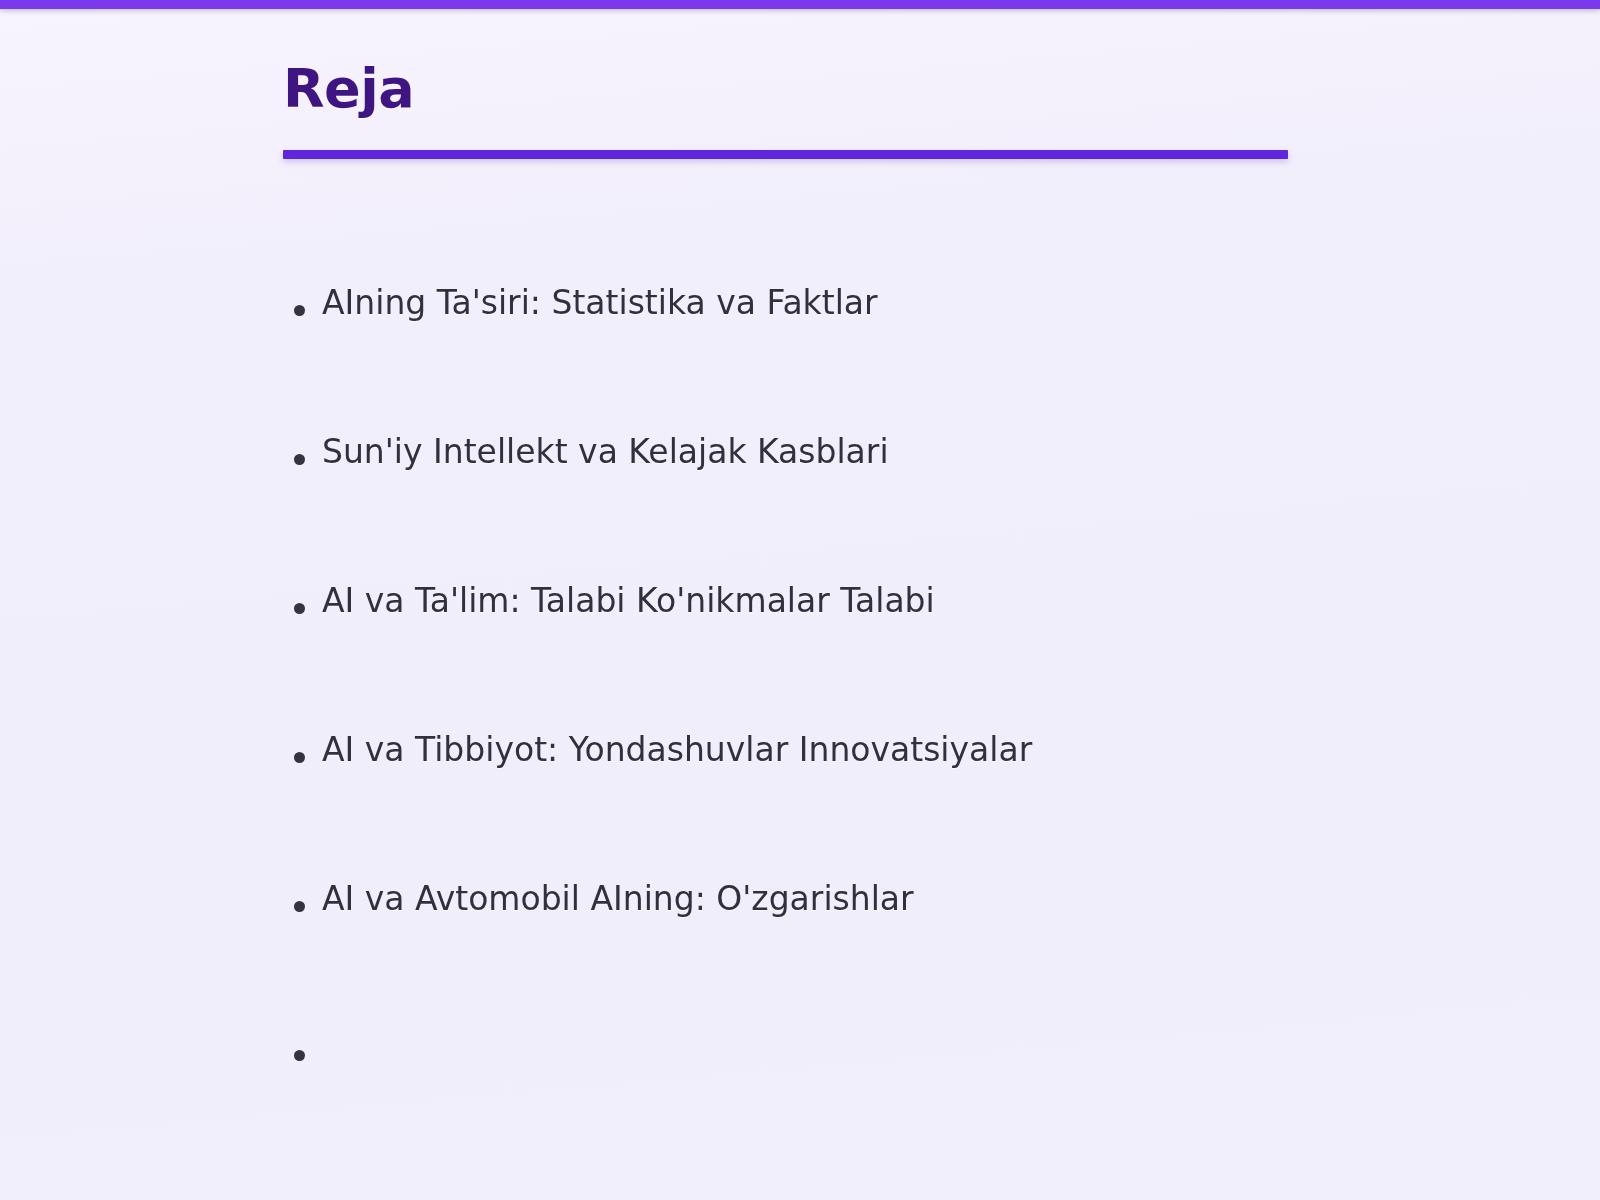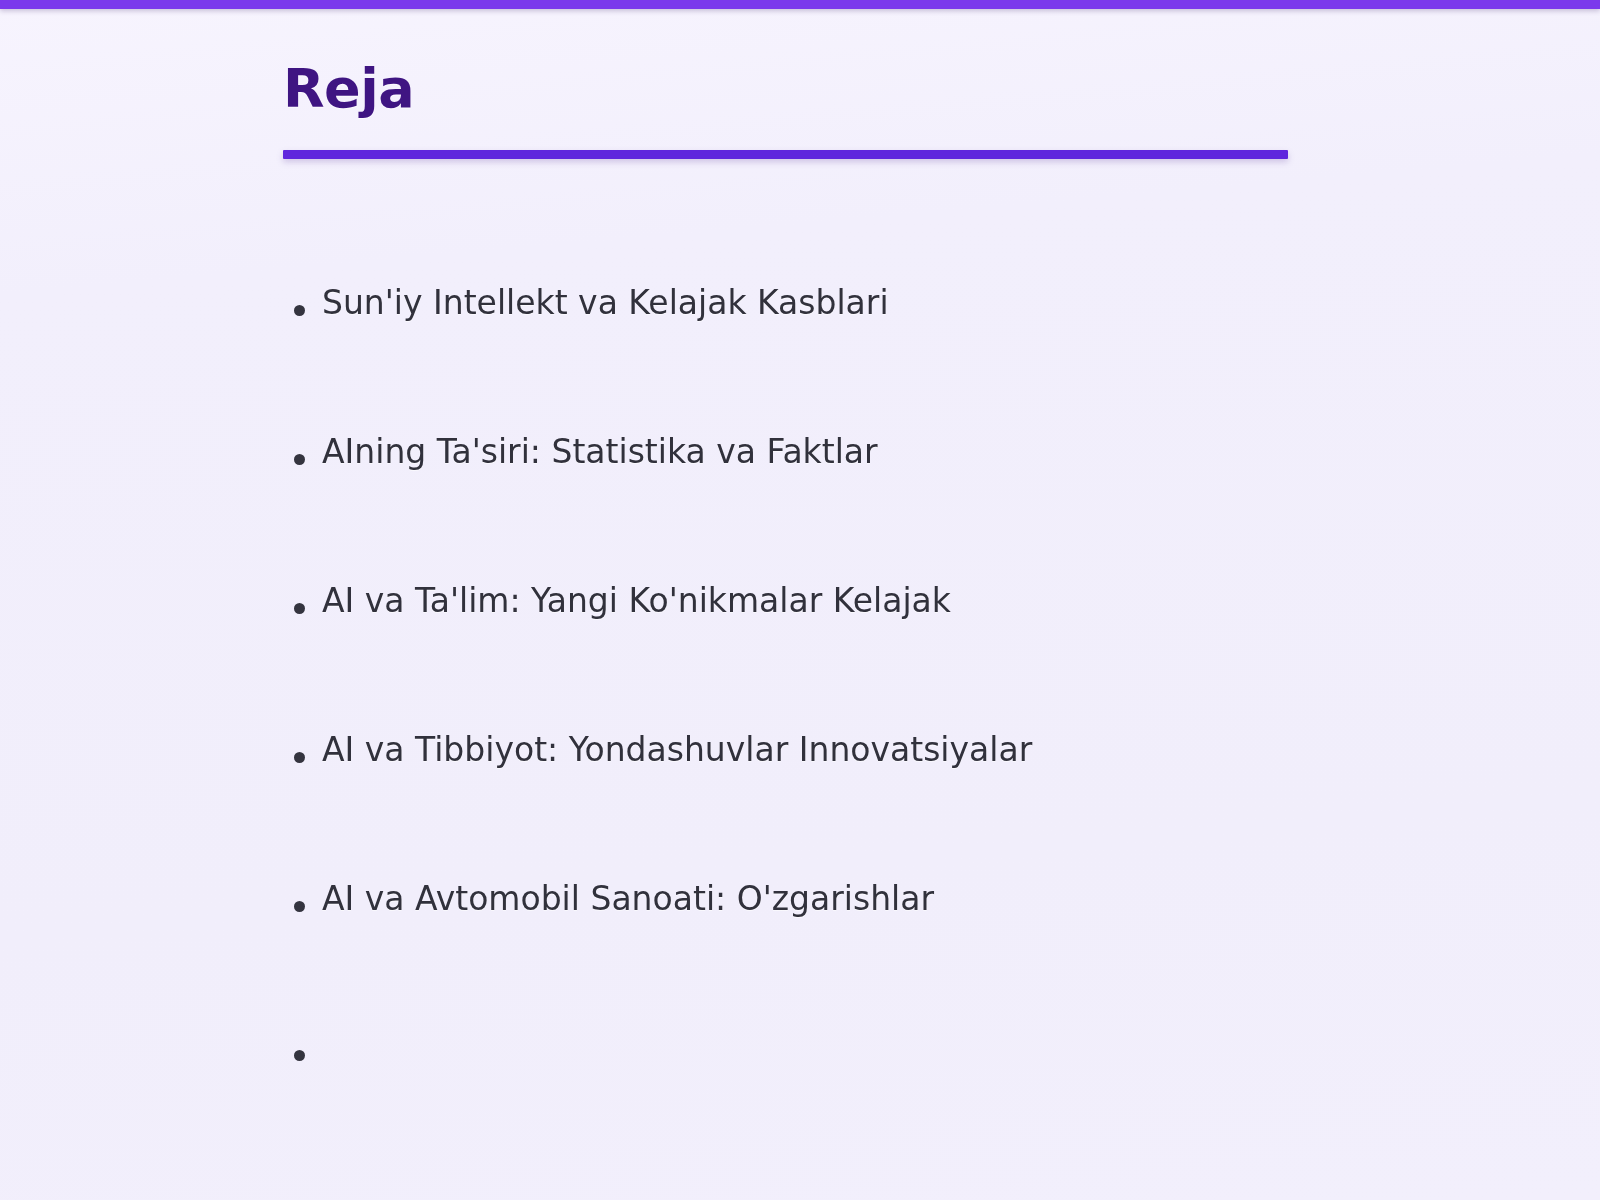--- a/index.html
+++ b/index.html
@@ -106,36 +106,36 @@
   <div class="top-accent-bar"></div>
 
   <div class="title-block">
     <h1 class="slide-title">Reja</h1>
     <div class="title-rule"></div>
   </div>
 
   <ul class="bullet-list">
     <li class="bullet-item">
       <span class="bullet-dot"></span>
+      <span class="bullet-text">AIning Ta'siri: Statistika va Faktlar</span>
+    </li>
+    <li class="bullet-item">
+      <span class="bullet-dot"></span>
       <span class="bullet-text">Sun'iy Intellekt va Kelajak Kasblari</span>
     </li>
     <li class="bullet-item">
       <span class="bullet-dot"></span>
-      <span class="bullet-text">AIning Ta'siri: Statistika va Faktlar</span>
-    </li>
-    <li class="bullet-item">
-      <span class="bullet-dot"></span>
-      <span class="bullet-text">AI va Ta'lim: Yangi Ko'nikmalar Kelajak</span>
+      <span class="bullet-text">AI va Ta'lim: Talabi Ko'nikmalar Talabi</span>
     </li>
     <li class="bullet-item">
       <span class="bullet-dot"></span>
       <span class="bullet-text">AI va Tibbiyot: Yondashuvlar Innovatsiyalar</span>
     </li>
     <li class="bullet-item">
       <span class="bullet-dot"></span>
-      <span class="bullet-text">AI va Avtomobil Sanoati: O'zgarishlar</span>
+      <span class="bullet-text">AI va Avtomobil AIning: O'zgarishlar</span>
     </li>
     <li class="bullet-item">
       <span class="bullet-dot"></span>
     </li>
   </ul>
 
 </div>
 
 </body></html>

